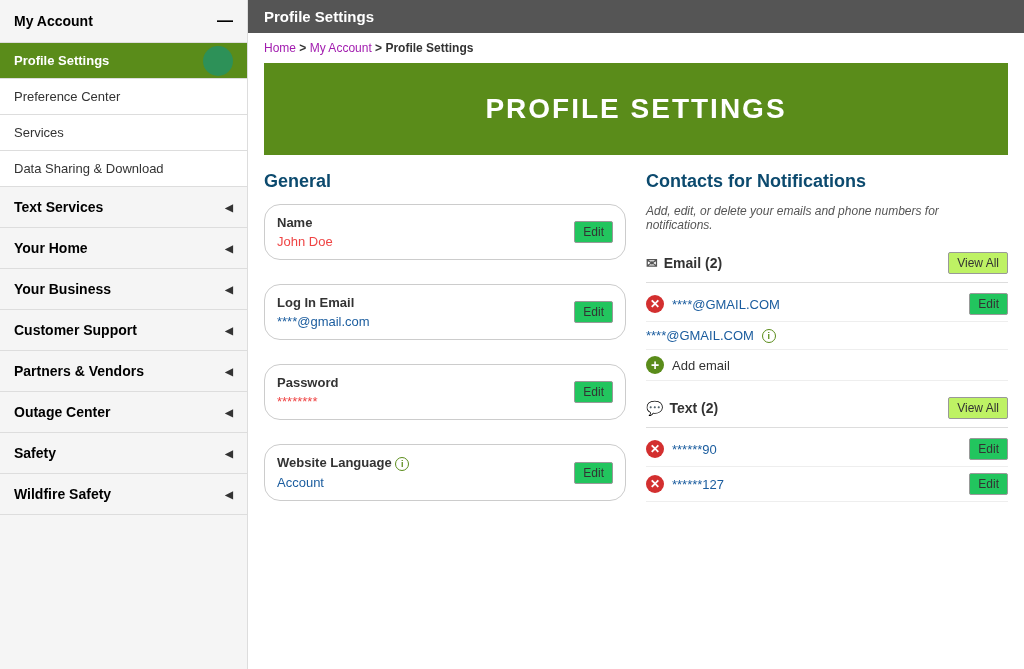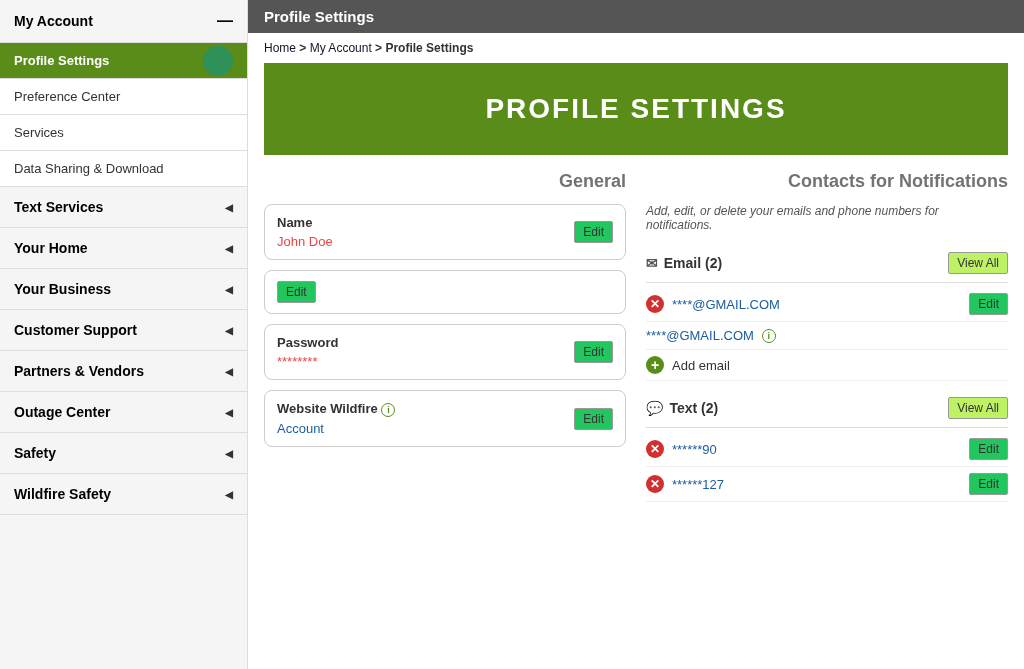--- a/index.html
+++ b/index.html
@@ -69,21 +69,21 @@
       overflow-y: auto;
       background: #fff;
     }
 
     .breadcrumb {
       padding: 8px 16px;
       font-size: 12px;
       color: #555;
     }
     .breadcrumb a {
-      color: #0f172a;
+      color: #a21caf;
       text-decoration: none;
     }
     .breadcrumb span { color: #333; font-weight: bold; }
 
     .green-banner {
       background: #5a8c1a;
       color: #fff;
       text-align: center;
       padding: 30px;
       font-size: 28px;
@@ -105,30 +105,29 @@
     }
 
     .contacts-section {
       flex: 1;
       min-width: 0;
     }
 
     .section-title {
       font-size: 18px;
       font-weight: bold;
-      color: #737373;
+      color: #0c4a6e;
       margin-bottom: 12px;
-      text-align: right;
     }
 
     .info-card {
       border: 1px solid #ccc;
-      border-radius: 8px;
+      border-radius: 16px;
       padding: 10px 12px;
-      margin-bottom: 10px;
+      margin-bottom: 24px;
       background: #fff;
       display: flex;
       justify-content: space-between;
       align-items: center;
     }
 
     .info-card-left {}
     .info-card-label {
       font-weight: bold;
       font-size: 13px;
@@ -381,35 +380,39 @@
 
         <div class="info-card">
           <div class="info-card-left">
             <div class="info-card-label">Name</div>
             <div class="info-card-value">John Doe</div>
           </div>
           <button class="edit-btn">Edit</button>
         </div>
 
         <div class="info-card">
+          <div class="info-card-left">
+            <div class="info-card-label">Log In Email</div>
+            <div class="info-card-value blue">****@gmail.com</div>
+          </div>
           <button class="edit-btn">Edit</button>
         </div>
 
         <div class="info-card">
           <div class="info-card-left">
             <div class="info-card-label">Password</div>
             <div class="info-card-value">********</div>
           </div>
           <button class="edit-btn">Edit</button>
         </div>
 
         <div class="info-card">
           <div class="info-card-left">
             <div class="info-card-label">
-              <span>Website Wildfire</span>
+              <span>Website Language</span>
               <span class="info-circle">i</span>
             </div>
             <div class="info-card-value blue">Account</div>
           </div>
           <button class="edit-btn">Edit</button>
         </div>
 
       </div>
 
       <div class="contacts-section">

